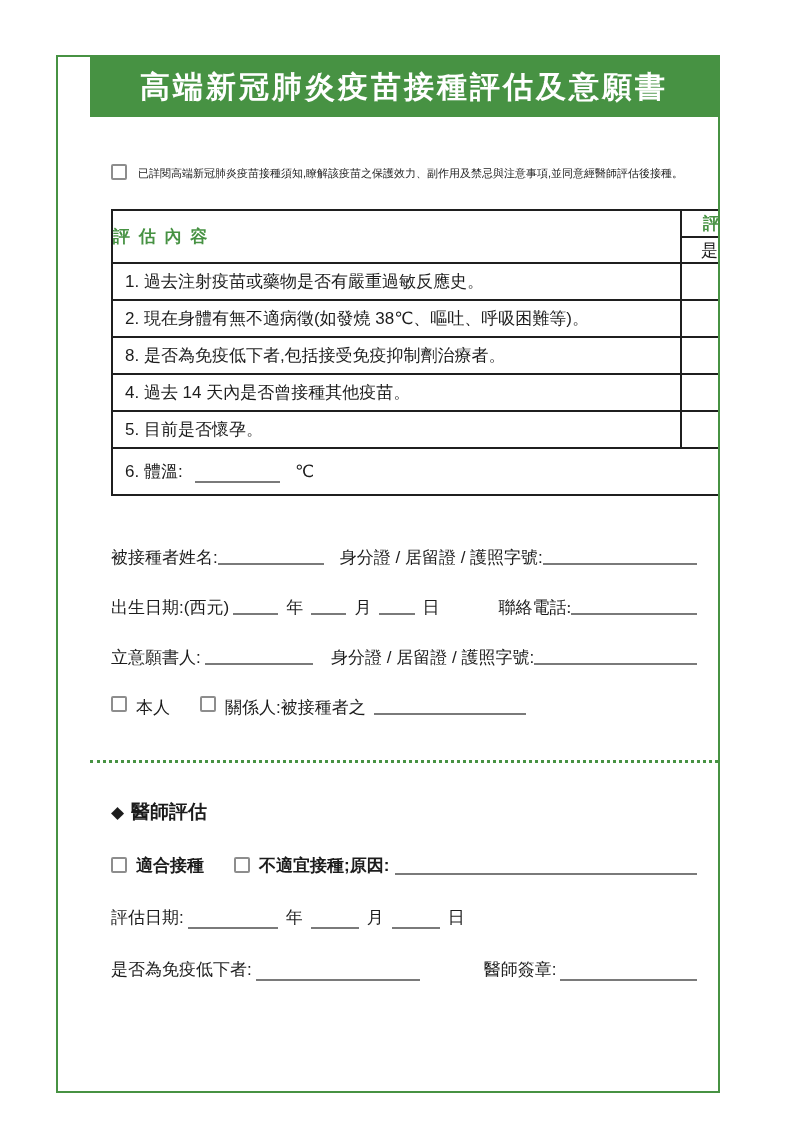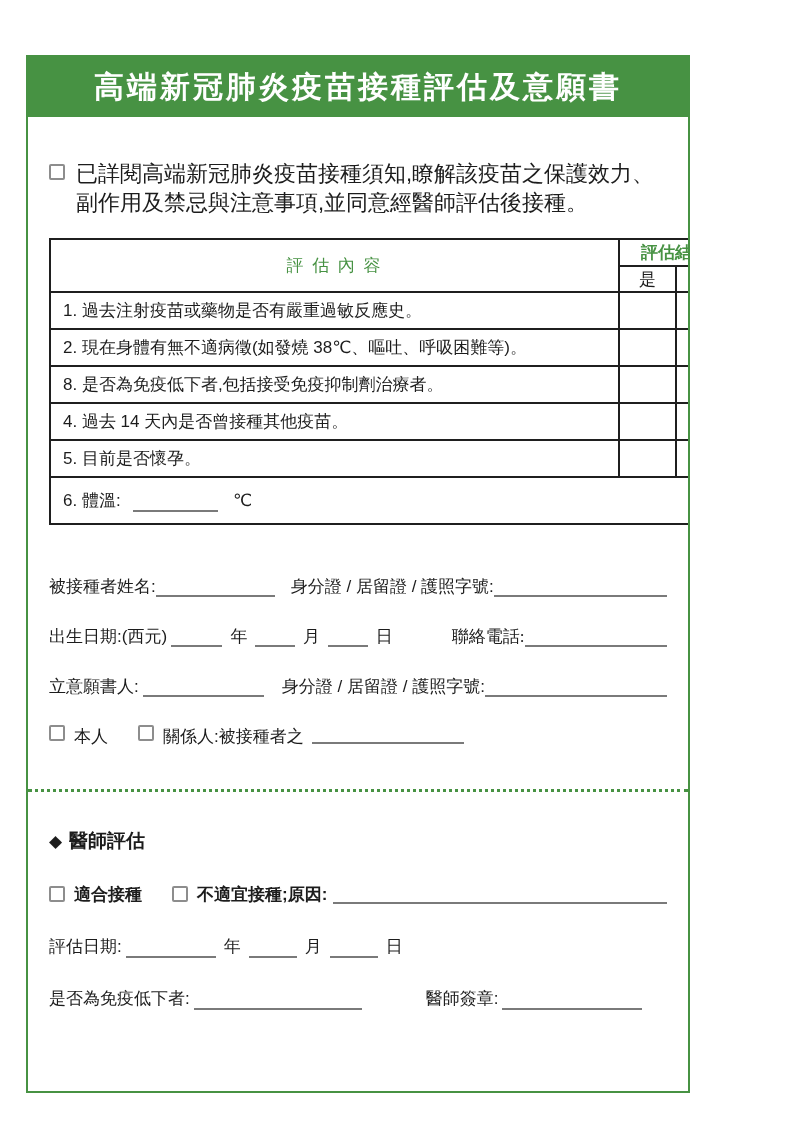--- a/index.html
+++ b/index.html
@@ -9,61 +9,62 @@
   }
   *{margin:0;padding:0;box-sizing:border-box;}
   html,body{background:#ffffff;}
   body{
     width:800px;height:1131px;
     font-family:"Liberation Sans","DejaVu Sans",sans-serif;
     color:var(--ink);
     position:relative;
   }
   .form-box{
-    position:absolute;left:26px;top:55px;
+    position:absolute;left:56px;top:55px;
     width:664px;height:1038px;
     border:2px solid var(--green);
     background:#fff;
     overflow:hidden;
+    padding-left:32px;
   }
   .title-bar{
     height:60px;background:var(--green);
     display:flex;align-items:center;justify-content:center;
   }
   .title-bar h1{
     color:#ffffff;font-size:30px;font-weight:bold;letter-spacing:3px;
   }
   .content{padding:0 21px;}
 
   
   .intro{
     margin-top:42px;
     display:flex;align-items:flex-start;
-    font-size:22px;line-height:29px;
+    font-size:11px;line-height:29px;
   }
   .cbx{
     display:inline-block;flex:none;
     width:16px;height:16px;
     border:2px solid #8d8d8d;border-radius:2px;
     background:#fff;
   }
   .intro .cbx{margin-top:5px;margin-right:11px;}
 
   
   table.assess{
     margin-top:21px;width:681px;
     border-collapse:collapse;table-layout:fixed;
   }
   table.assess td{
     border:2px solid #1f1f1f;
     font-size:17px;vertical-align:middle;
   }
   td.q{padding:6px 10px 6px 12px;height:33px;}
   td.content-head{
-    text-align:center;color:var(--green);font-weight:normal;
+    text-align:left;color:var(--green);font-weight:bold;
     font-size:19px;letter-spacing:2px;
   }
   td.result-head{
     text-align:center;color:var(--green);font-weight:bold;
     font-size:17px;height:27px;
   }
   td.yn{
     text-align:center;height:26px;font-size:17px;
   }
   td.mark-cell{height:33px;}
@@ -71,21 +72,21 @@
 
   .blank{
     display:inline-block;height:19px;
     border-bottom:2px solid var(--blank);
     vertical-align:bottom;
   }
 
   
   .fields{margin-top:50px;font-size:17px;}
   .fline{
-    display:flex;align-items:center;
+    display:flex;align-items:flex-start;
     height:24px;margin-bottom:26px;white-space:nowrap;
   }
   .fline span.lbl{line-height:24px;}
   .gap36{margin-left:51px;font-family:Liberation Serif, serif;}
   .padlr{margin:0 8px;}
   .cbx-line{align-items:flex-start;}
   .cbx-line .cbx{margin-right:9px;}
   .cbx-gap{margin-left:30px;}
 
   

